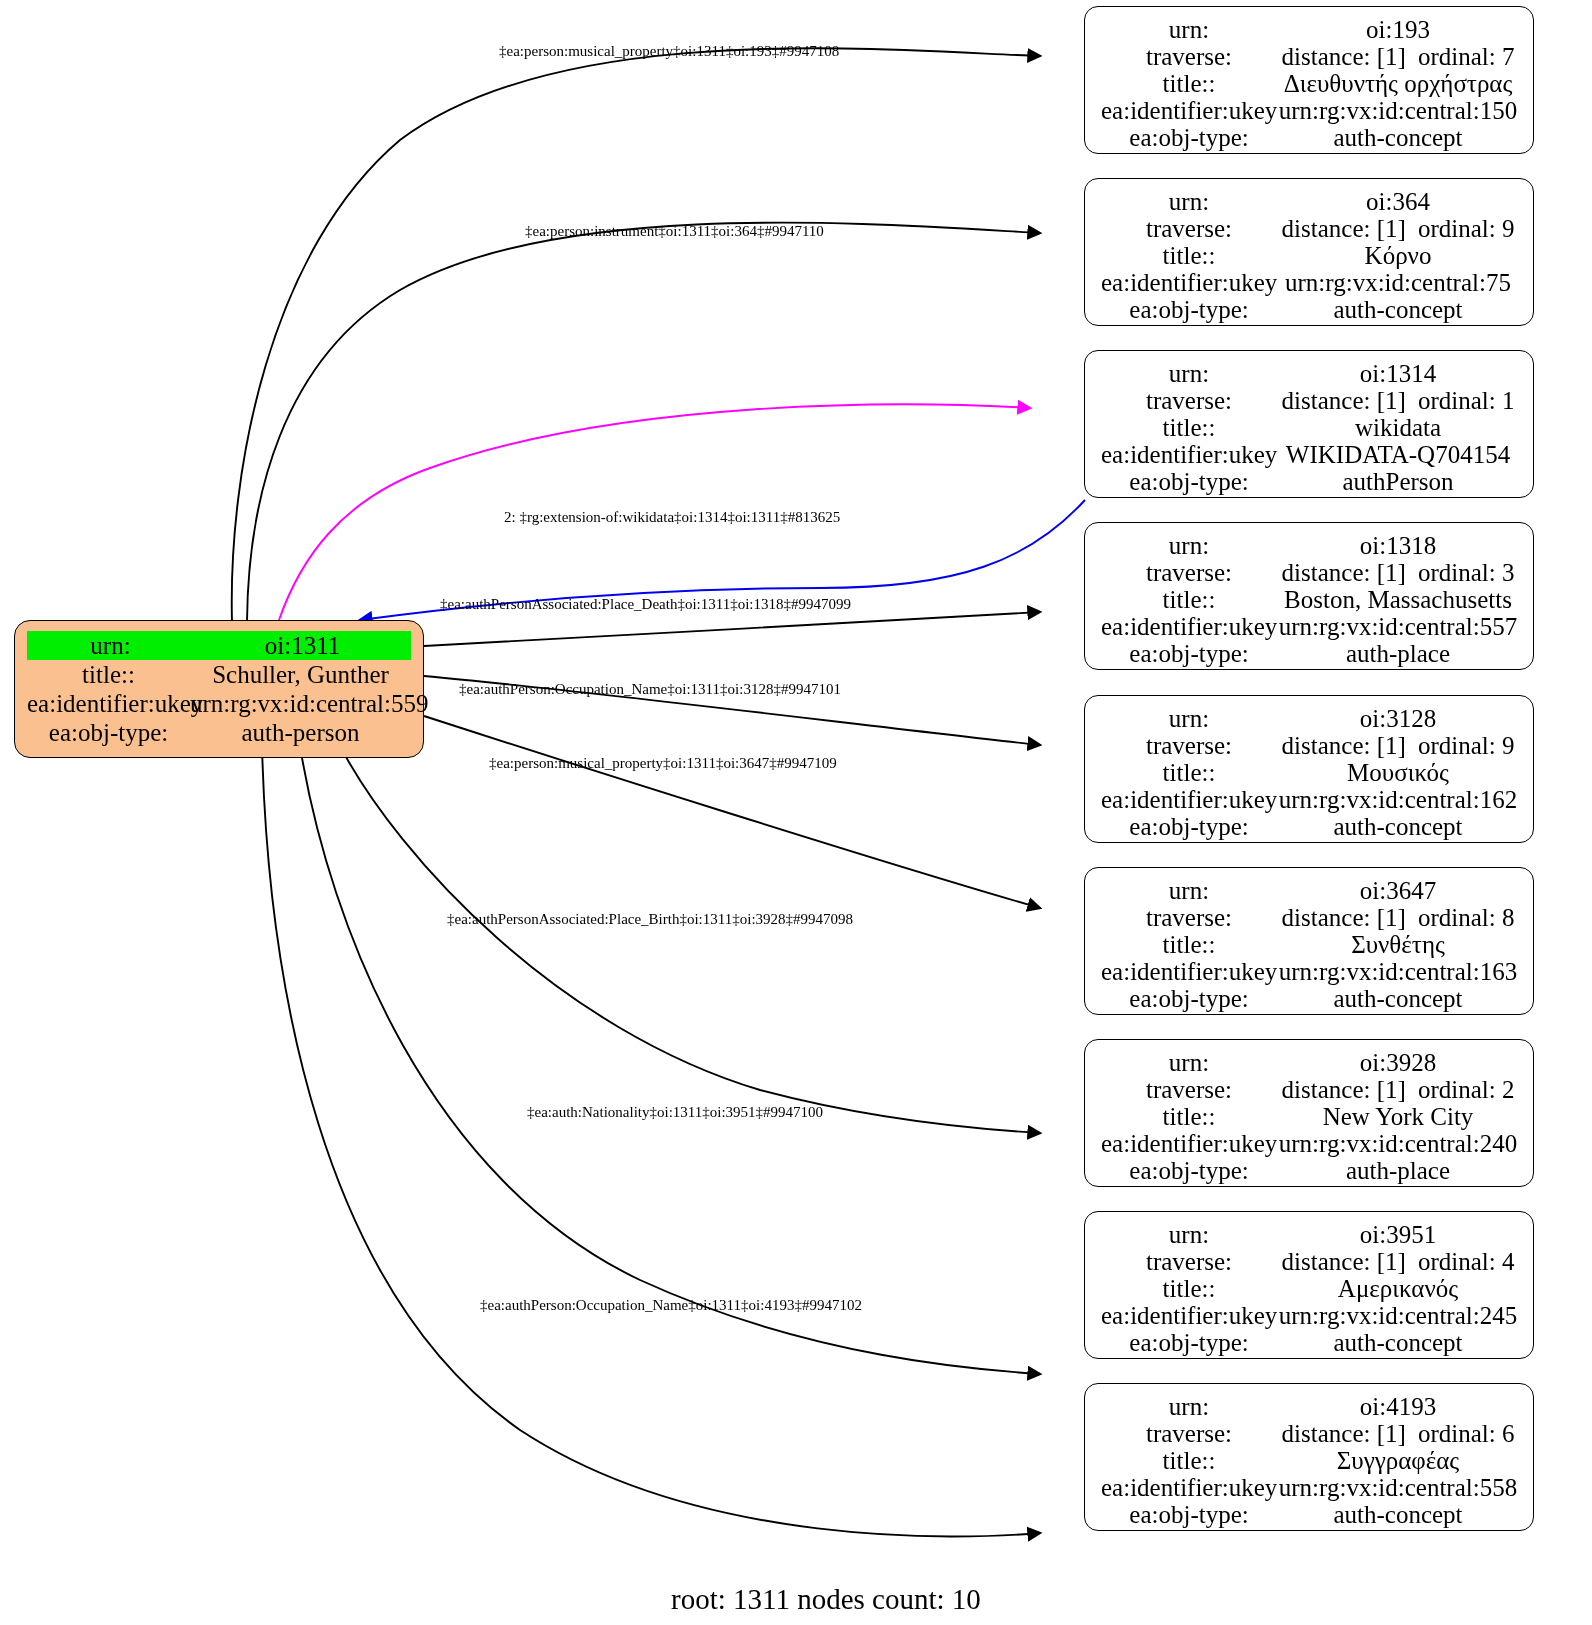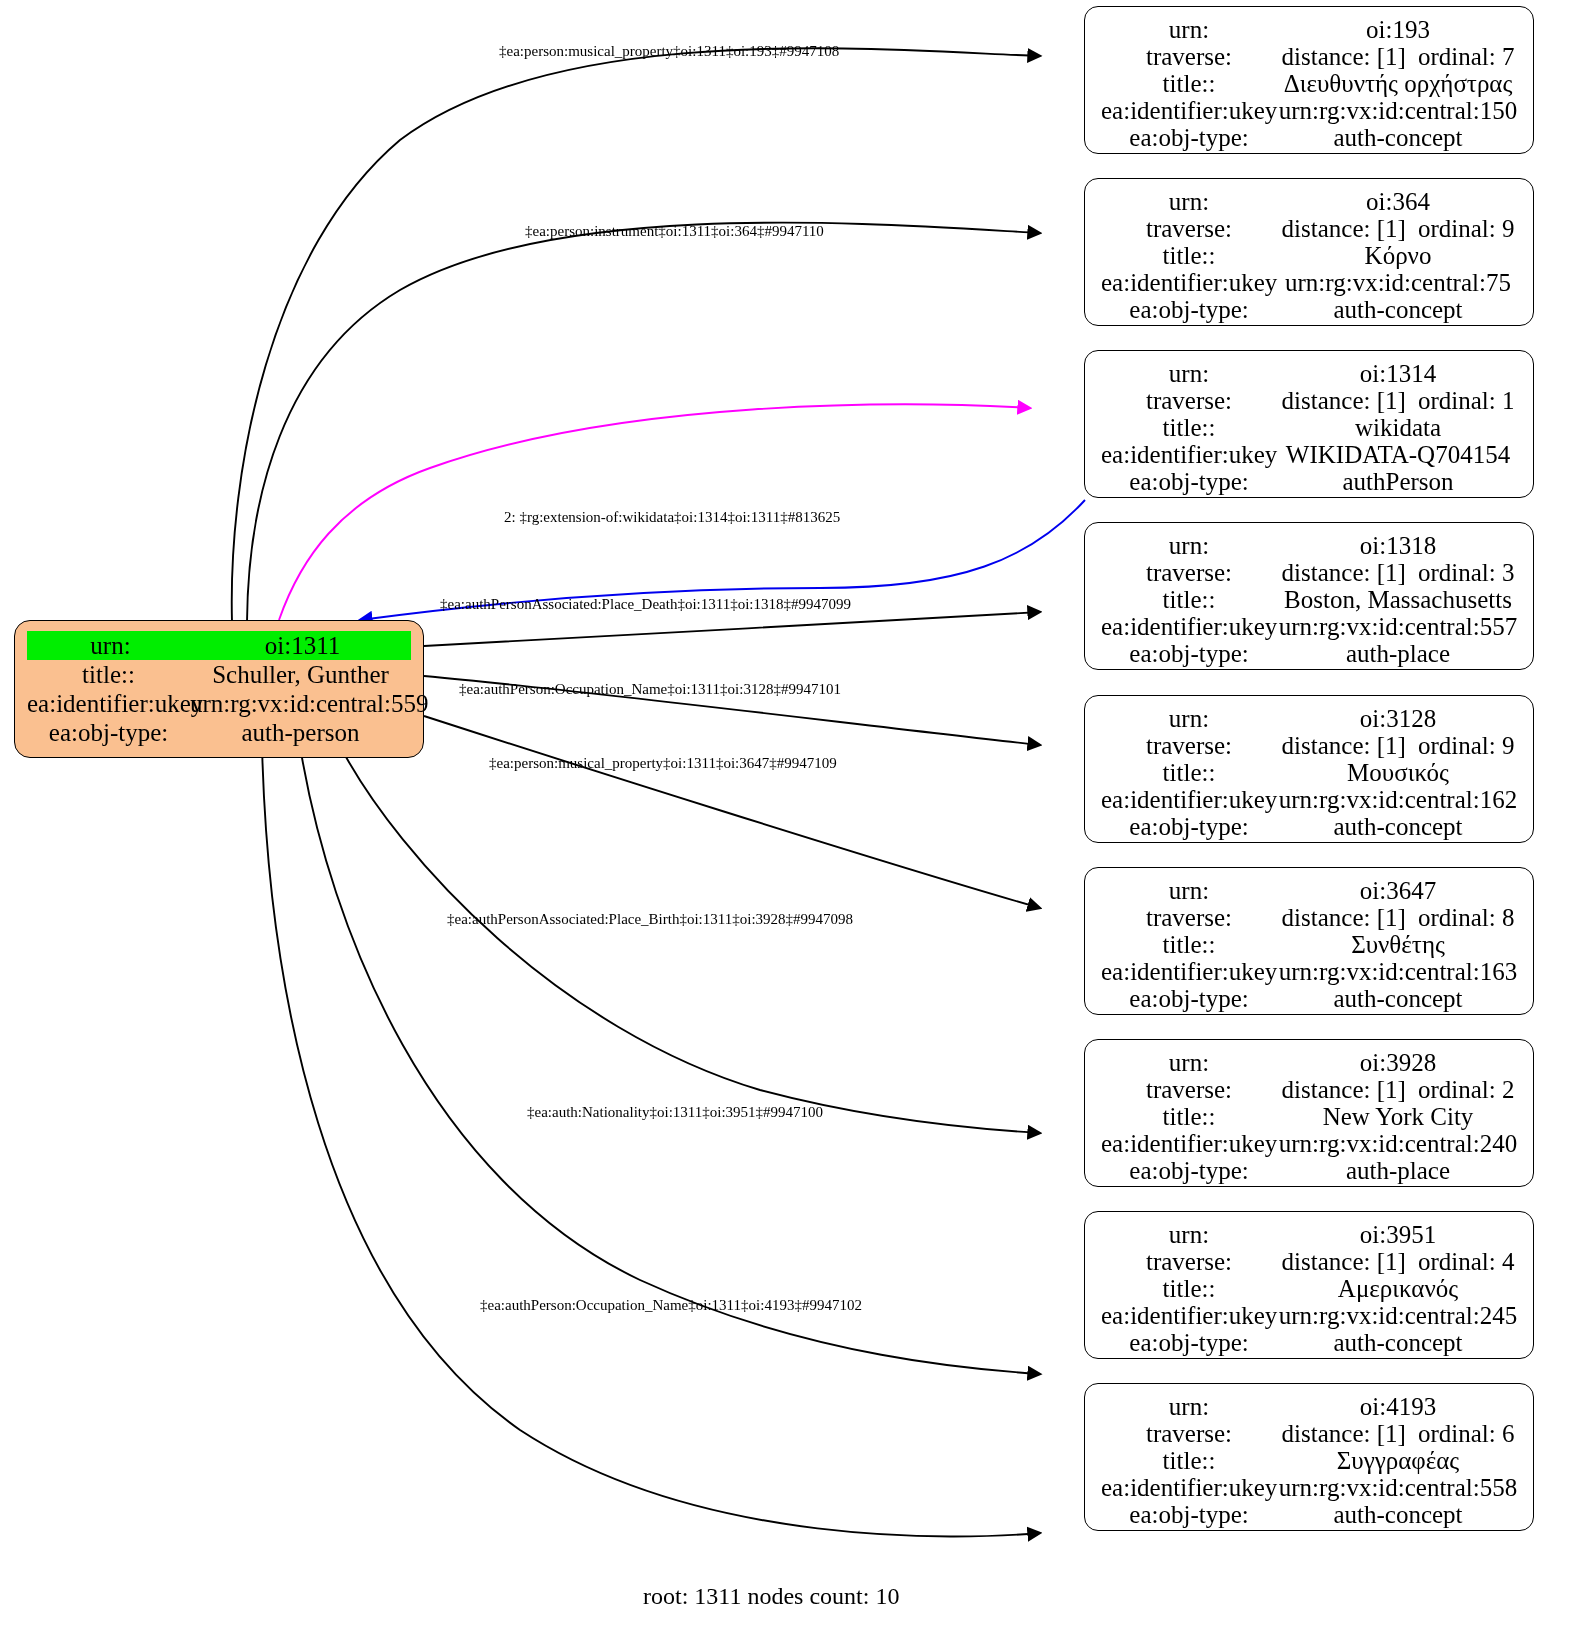--- a/index.html
+++ b/index.html
@@ -89,22 +89,23 @@
   .edge-label {
     position: absolute;
     font-size: 15px;
     line-height: 26px;
     white-space: nowrap;
     color: #000000;
   }
 
   .caption {
     position: absolute;
-    font-size: 24px;
+    font-size: 29px;
     white-space: nowrap;
+    margin-left: 28px;
   }
 </style>
 </head>
 <body>
 
 <div id="canvas">
 
   <svg id="edge-layer" viewBox="0 0 1592 1625" width="1592" height="1625" xmlns="http://www.w3.org/2000/svg">
     <defs>
       <marker id="ah-black" viewBox="0 0 12 12" refX="10" refY="6" markerWidth="8" markerHeight="8" orient="auto-start-reverse">

